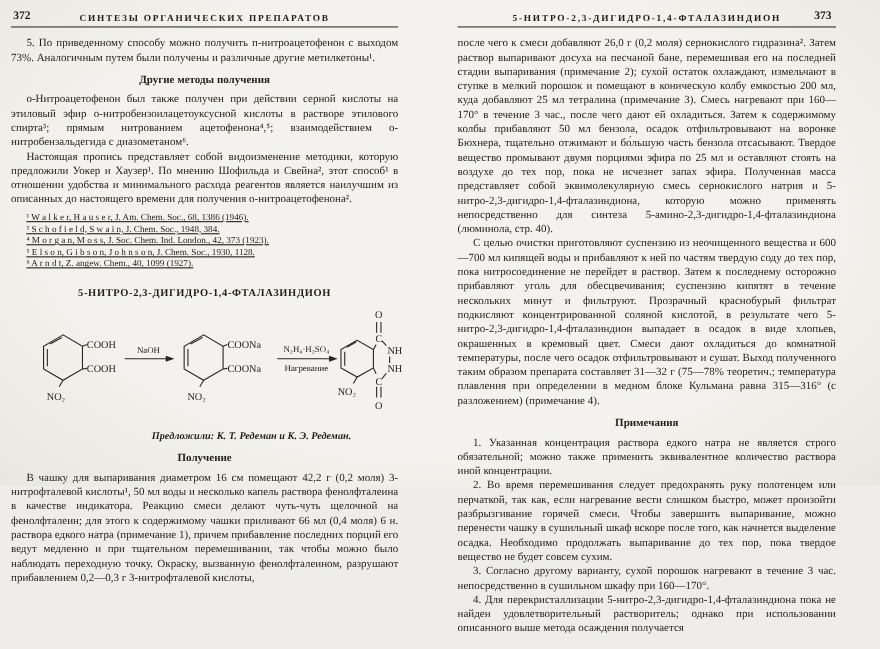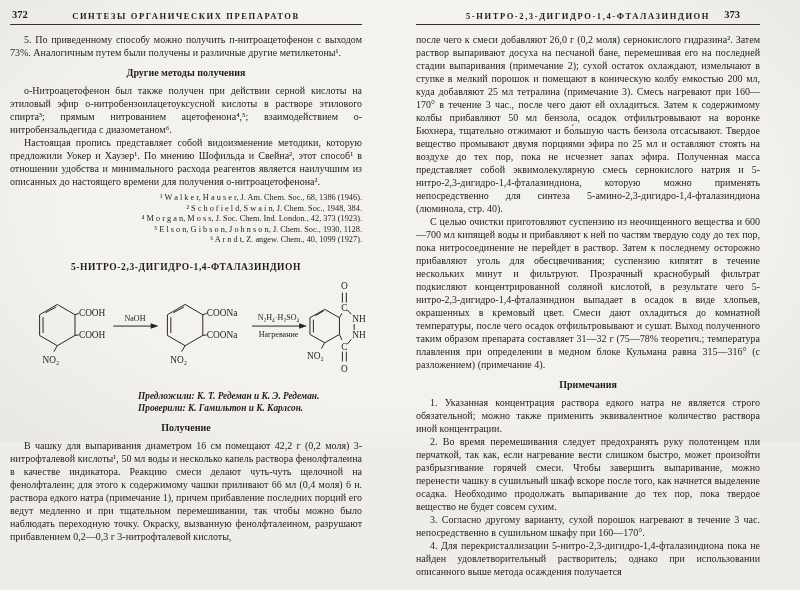--- a/index.html
+++ b/index.html
@@ -23,38 +23,38 @@
     border-bottom:1.2px solid #34302a;
     margin-bottom:8px;
   }
   .rh-title{
     display:block;text-align:center;
     font-size:8.5px;font-weight:bold;letter-spacing:1.6px;
     padding-top:3px;white-space:nowrap;
   }
   .rh-num{position:absolute;top:1px;font-size:10.5px;font-weight:bold;letter-spacing:0;}
   .rh-num-left{left:2px;}
-  .rh-num-right{right:20px;font-family:Liberation Serif, serif;}
+  .rh-num-right{right:4px;font-family:Liberation Serif, serif;}
 
   .body-text{
     font-size:10px;line-height:13px;text-align:justify;
   }
   .body-text p{margin:0;}
   .indent{text-indent:14px;}
 
   .sec-heading{
     text-align:center;font-weight:bold;font-size:10px;
     margin:7px 0 5px 0;
   }
   .compound-title{
     text-align:center;font-weight:bold;font-size:9.5px;letter-spacing:0.6px;
     margin:11px 0 2px 0;white-space:nowrap;
   }
   .footnotes{
-    margin:5px 0 15px 14px;font-size:8.3px;line-height:10.6px;text-align:right;
+    margin:5px 0 15px 14px;font-size:8.3px;line-height:10.6px;text-align:left;text-decoration:underline;
   }
   .footnotes div{white-space:nowrap;}
 
   .scheme-wrap{margin:2px 0 0 6px;}
   svg text{font-family:"Liberation Serif","DejaVu Serif",serif;fill:#262420;}
   svg .formula{font-size:9.5px;}
   svg .reagent{font-size:8.2px;}
   svg line,svg polygon.ring{stroke:#262420;stroke-width:1;fill:none;}
   svg polygon.head{fill:#262420;stroke:none;}
 
@@ -154,21 +154,20 @@
             <text class="formula" x="342" y="62.5">NH</text>
             <text class="formula" x="334" y="74.5" text-anchor="middle">C</text>
             <text class="formula" x="334" y="97" text-anchor="middle">O</text>
             <text class="formula" x="296" y="84">NO₂</text>
           </g>
         </svg>
       </div>
 
       <div class="attribution">
         <div>Предложили:  К.  Т.  Редеман  и  К.  Э.  Редеман.</div>
-        <div>Проверили:  К.  Гамильтон  и  К.  Карлсон.</div>
       </div>
 
       <div class="sec-heading">Получение</div>
       <p class="indent">В чашку для выпаривания диаметром 16 см помещают 42,2 г (0,2 моля) 3-нитрофталевой кислоты¹, 50 мл воды и несколько капель раствора фенолфталеина в качестве индикатора. Реакцию смеси делают чуть-чуть щелочной на фенолфталеин; для этого к содержимому чашки приливают 66 мл (0,4 моля) 6 н. раствора едкого натра (примечание 1), причем прибавление последних порций его ведут медленно и при тщательном перемешивании, так чтобы можно было наблюдать переходную точку. Окраску, вызванную фенолфталеином, разрушают прибавлением 0,2—0,3 г 3-нитрофталевой кислоты,</p>
     </div>
   </div>
 
   <div class="page page-right">
     <div class="running-head">
       <span class="rh-title">5-НИТРО-2,3-ДИГИДРО-1,4-ФТАЛАЗИНДИОН</span>

